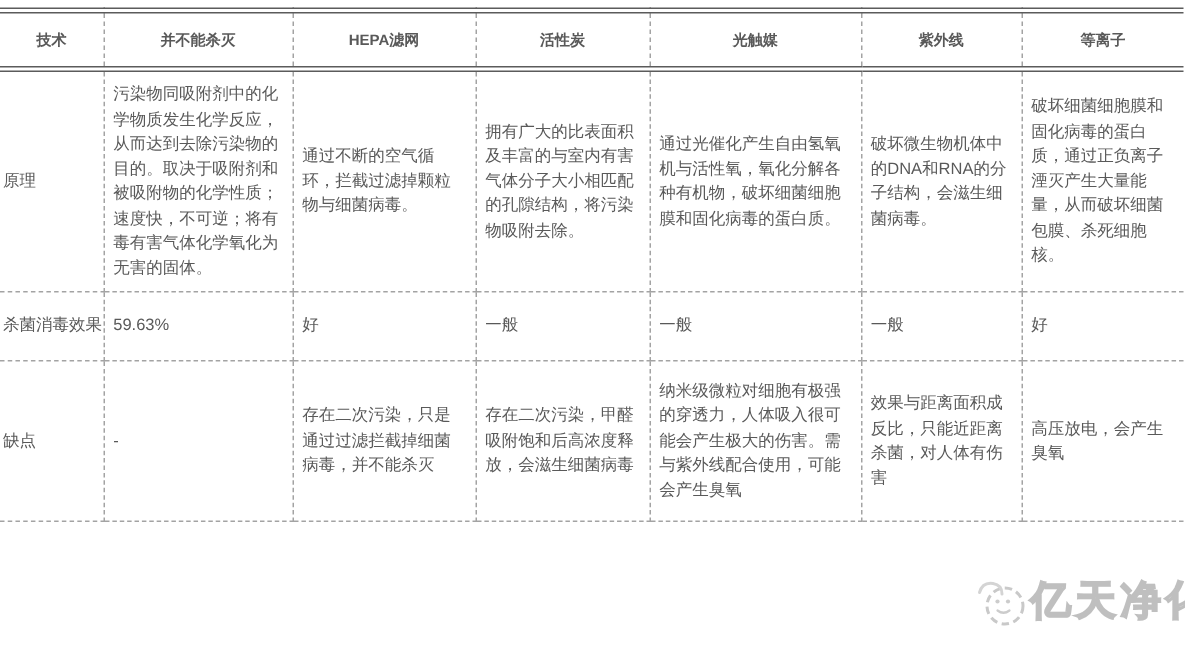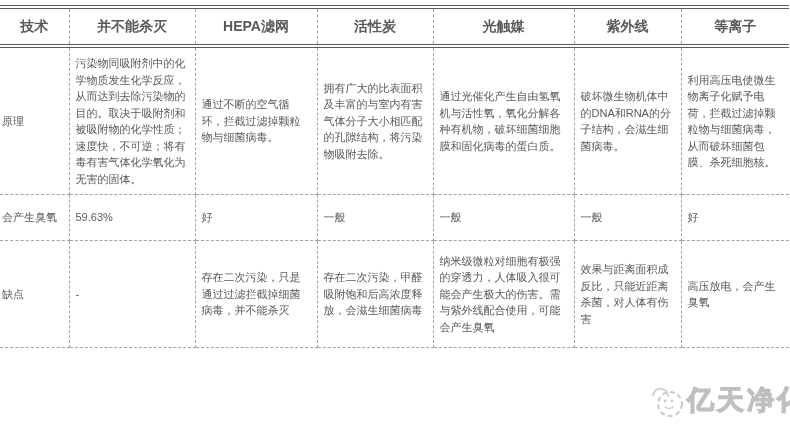--- a/index.html
+++ b/index.html
@@ -26,21 +26,21 @@
   table.cmp th, table.cmp td {
     border-right: 1px dashed #a3a3a3;
     overflow: hidden;
     word-break: break-all;
   }
   table.cmp th:last-child, table.cmp td:last-child {
     border-right: none;
   }
   table.cmp thead th {
     height: 35px;
-    font-size: 14px;
+    font-size: 10px;
     font-weight: bold;
     text-align: center;
     vertical-align: middle;
     border-bottom: 4px double #5b5b5b;
     padding: 0 2px;
   }
   table.cmp tbody td {
     font-size: 11px;
     line-height: 1.5;
     vertical-align: middle;
@@ -104,24 +104,24 @@
       </tr>
     </thead>
     <tbody>
       <tr class="r-principle">
         <td class="lbl">原理</td>
         <td>污染物同吸附剂中的化学物质发生化学反应，从而达到去除污染物的目的。取决于吸附剂和被吸附物的化学性质；速度快，不可逆；将有毒有害气体化学氧化为无害的固体。</td>
         <td>通过不断的空气循环，拦截过滤掉颗粒物与细菌病毒。</td>
         <td>拥有广大的比表面积及丰富的与室内有害气体分子大小相匹配的孔隙结构，将污染物吸附去除。</td>
         <td>通过光催化产生自由氢氧机与活性氧，氧化分解各种有机物，破坏细菌细胞膜和固化病毒的蛋白质。</td>
         <td>破坏微生物机体中的DNA和RNA的分子结构，会滋生细菌病毒。</td>
-        <td>利用高压电使微生物离子化赋予电荷，拦截过滤掉颗粒物与细菌病毒，从而破坏细菌包膜、杀死细胞核。</td>
+        <td>破坏细菌细胞膜和固化病毒的蛋白质，通过正负离子湮灭产生大量能量，从而破坏细菌包膜、杀死细胞核。</td>
       </tr>
       <tr class="r-steril">
-        <td class="lbl">会产生臭氧</td>
+        <td class="lbl">杀菌消毒效果</td>
         <td>59.63%</td>
         <td>好</td>
         <td>一般</td>
         <td>一般</td>
         <td>一般</td>
         <td>好</td>
       </tr>
       <tr class="r-defect">
         <td class="lbl">缺点</td>
         <td>-</td>

